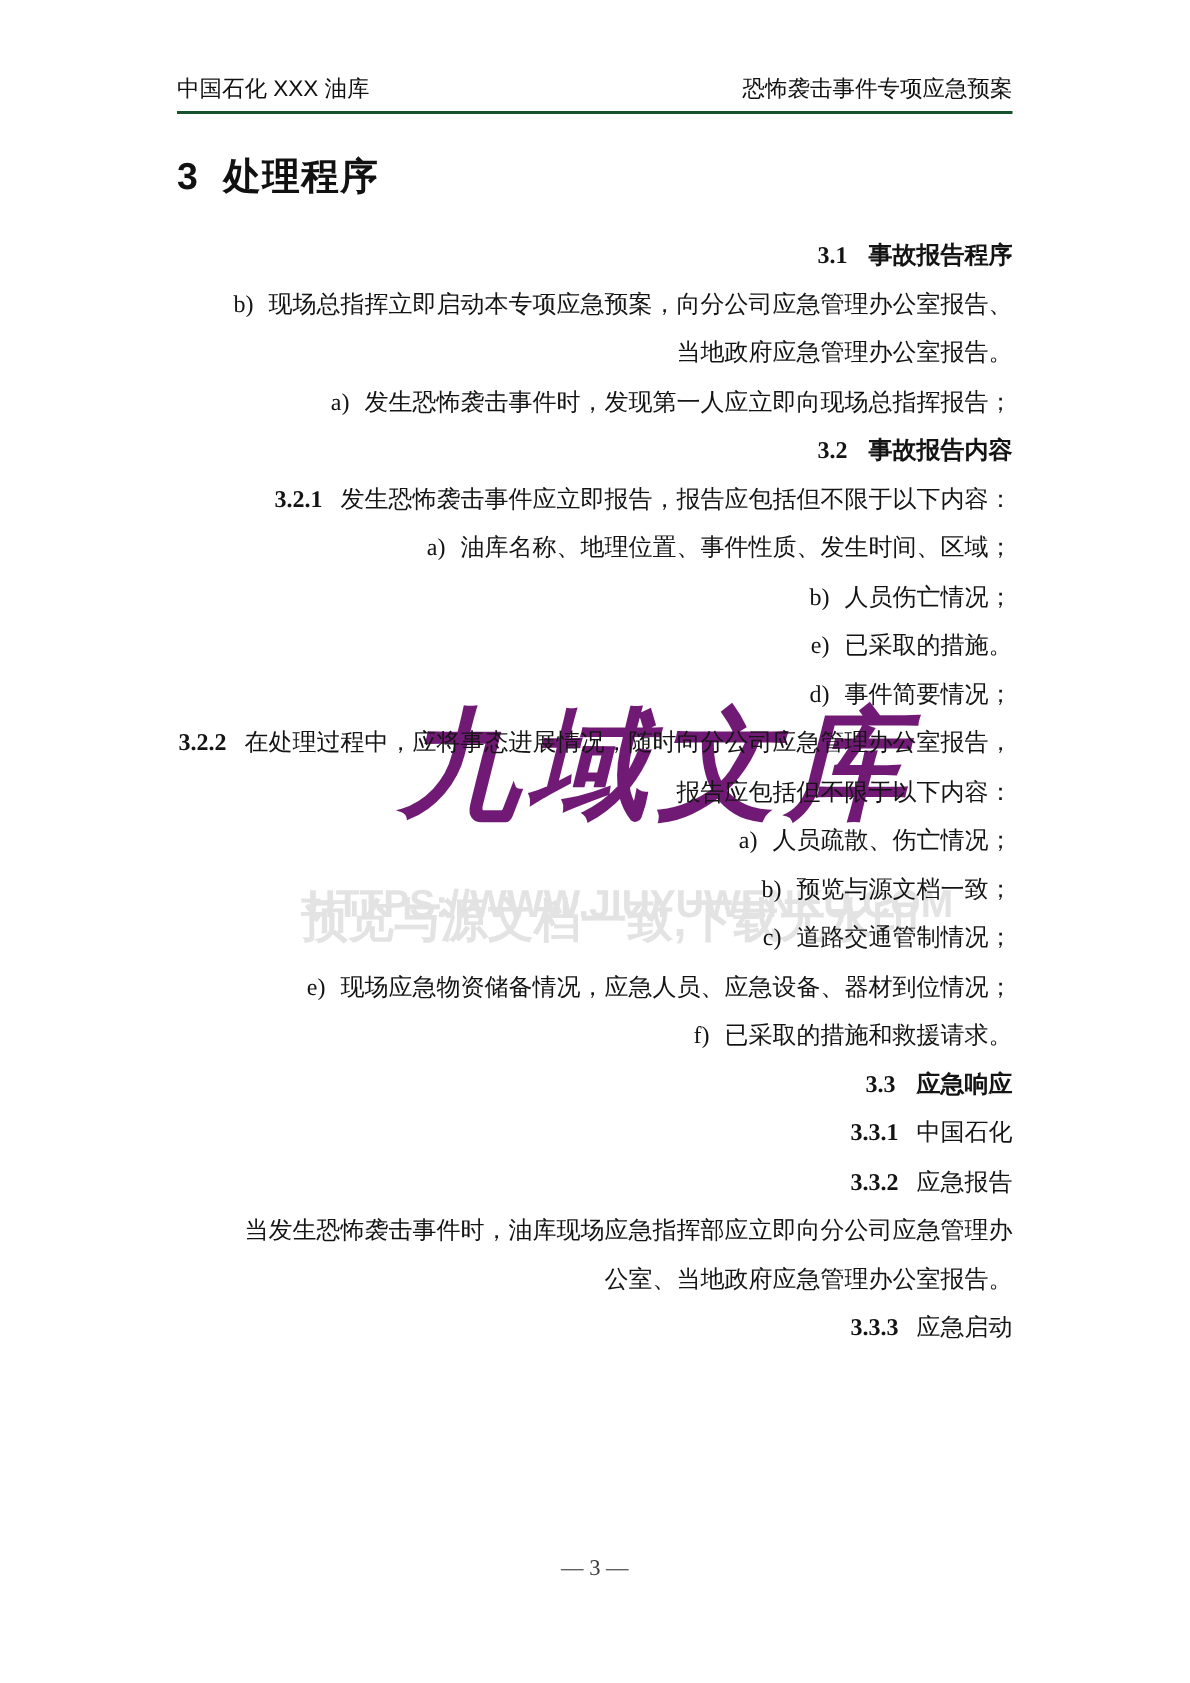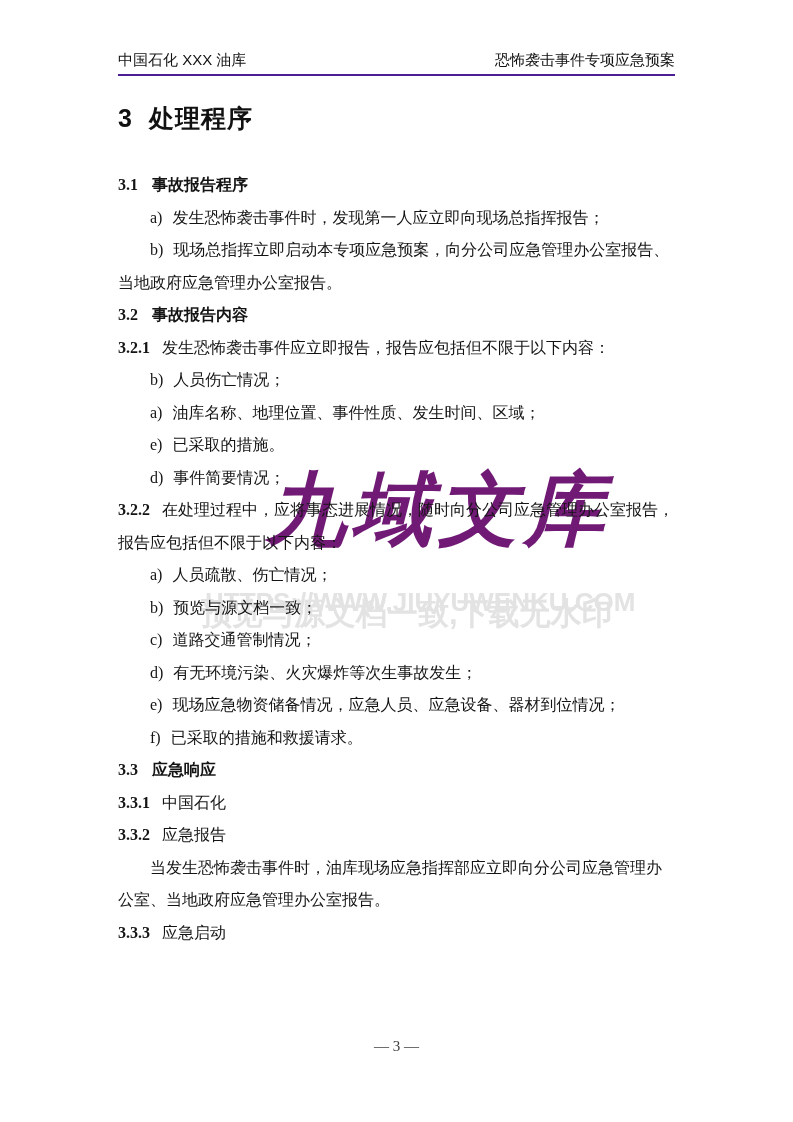--- a/index.html
+++ b/index.html
@@ -15,31 +15,31 @@
   .wm{position:absolute;z-index:0;white-space:nowrap;font-weight:bold;
       font-family:"Liberation Sans","DejaVu Sans",sans-serif;}
   .wm-brand{left:266px;top:470px;font-size:80px;letter-spacing:6px;line-height:1;}
   .wm-url{left:205px;top:589px;font-size:26px;letter-spacing:0px;line-height:1;}
   .wm-slogan{left:201px;top:598px;font-size:31px;letter-spacing:0px;line-height:1;}
   
   .content{position:relative;z-index:1;margin:0 118px;}
   .doc-header{
     display:flex;justify-content:space-between;align-items:flex-start;
     padding-top:51px;padding-bottom:5px;
-    border-bottom:2px solid #4c1d95;
+    border-bottom:2px solid #14532d;
     font-family:"Liberation Sans","DejaVu Sans",sans-serif;
     font-size:15px;line-height:18px;color:#111;
   }
   .doc-title{
     margin-top:27px;
     font-family:"Liberation Sans","DejaVu Sans",sans-serif;
     font-size:25px;font-weight:bold;line-height:30px;letter-spacing:1px;color:#111;
   }
   .doc-title .num{margin-right:17px;letter-spacing:0;}
-  .doc-body{margin-top:36px;font-size:16px;line-height:32.5px;}
+  .doc-body{margin-top:22px;font-size:16px;line-height:32.5px;text-align:right;}
   .doc-body p{margin:0;}
   .h2{font-weight:bold;}
   .h2 .num{margin-right:14px;}
   .np .num{font-weight:bold;margin-right:12px;}
   .li{text-indent:32px;}
   .li .label{margin-right:10px;}
   .p-indent{text-indent:32px;}
   .doc-footer{
     position:absolute;z-index:1;left:0;right:0;top:1038px;
     text-align:center;font-size:15px;color:#3a3a3a;
@@ -63,46 +63,45 @@
     </div>
 
     <div class="doc-title">
       <span class="num">3</span><span>处理程序</span>
     </div>
 
     <div class="doc-body">
 
       <p class="h2"><span class="num">3.1</span><span>事故报告程序</span></p>
 
+      <p class="li"><span class="label">b)</span><span>现场总指挥立即启动本专项应急预案，向分公司应急管理办公室报告、当地政府应急管理办公室报告。</span></p>
+
       <p class="li"><span class="label">a)</span><span>发生恐怖袭击事件时，发现第一人应立即向现场总指挥报告；</span></p>
-
-      <p class="li"><span class="label">b)</span><span>现场总指挥立即启动本专项应急预案，向分公司应急管理办公室报告、当地政府应急管理办公室报告。</span></p>
 
       <p class="h2"><span class="num">3.2</span><span>事故报告内容</span></p>
 
       <p class="np"><span class="num">3.2.1</span><span>发生恐怖袭击事件应立即报告，报告应包括但不限于以下内容：</span></p>
 
+      <p class="li"><span class="label">a)</span><span>油库名称、地理位置、事件性质、发生时间、区域；</span></p>
+
       <p class="li"><span class="label">b)</span><span>人员伤亡情况；</span></p>
-
-      <p class="li"><span class="label">a)</span><span>油库名称、地理位置、事件性质、发生时间、区域；</span></p>
 
 
       <p class="li"><span class="label">e)</span><span>已采取的措施。</span></p>
 
       <p class="li"><span class="label">d)</span><span>事件简要情况；</span></p>
 
       <p class="np"><span class="num">3.2.2</span><span>在处理过程中，应将事态进展情况，随时向分公司应急管理办公室报告，报告应包括但不限于以下内容：</span></p>
 
       <p class="li"><span class="label">a)</span><span>人员疏散、伤亡情况；</span></p>
 
       <p class="li"><span class="label">b)</span><span>预览与源文档一致；</span></p>
 
       <p class="li"><span class="label">c)</span><span>道路交通管制情况；</span></p>
 
-      <p class="li"><span class="label">d)</span><span>有无环境污染、火灾爆炸等次生事故发生；</span></p>
 
       <p class="li"><span class="label">e)</span><span>现场应急物资储备情况，应急人员、应急设备、器材到位情况；</span></p>
 
       <p class="li"><span class="label">f)</span><span>已采取的措施和救援请求。</span></p>
 
       <p class="h2"><span class="num">3.3</span><span>应急响应</span></p>
 
       <p class="np"><span class="num">3.3.1</span><span>中国石化</span></p>
 
 

